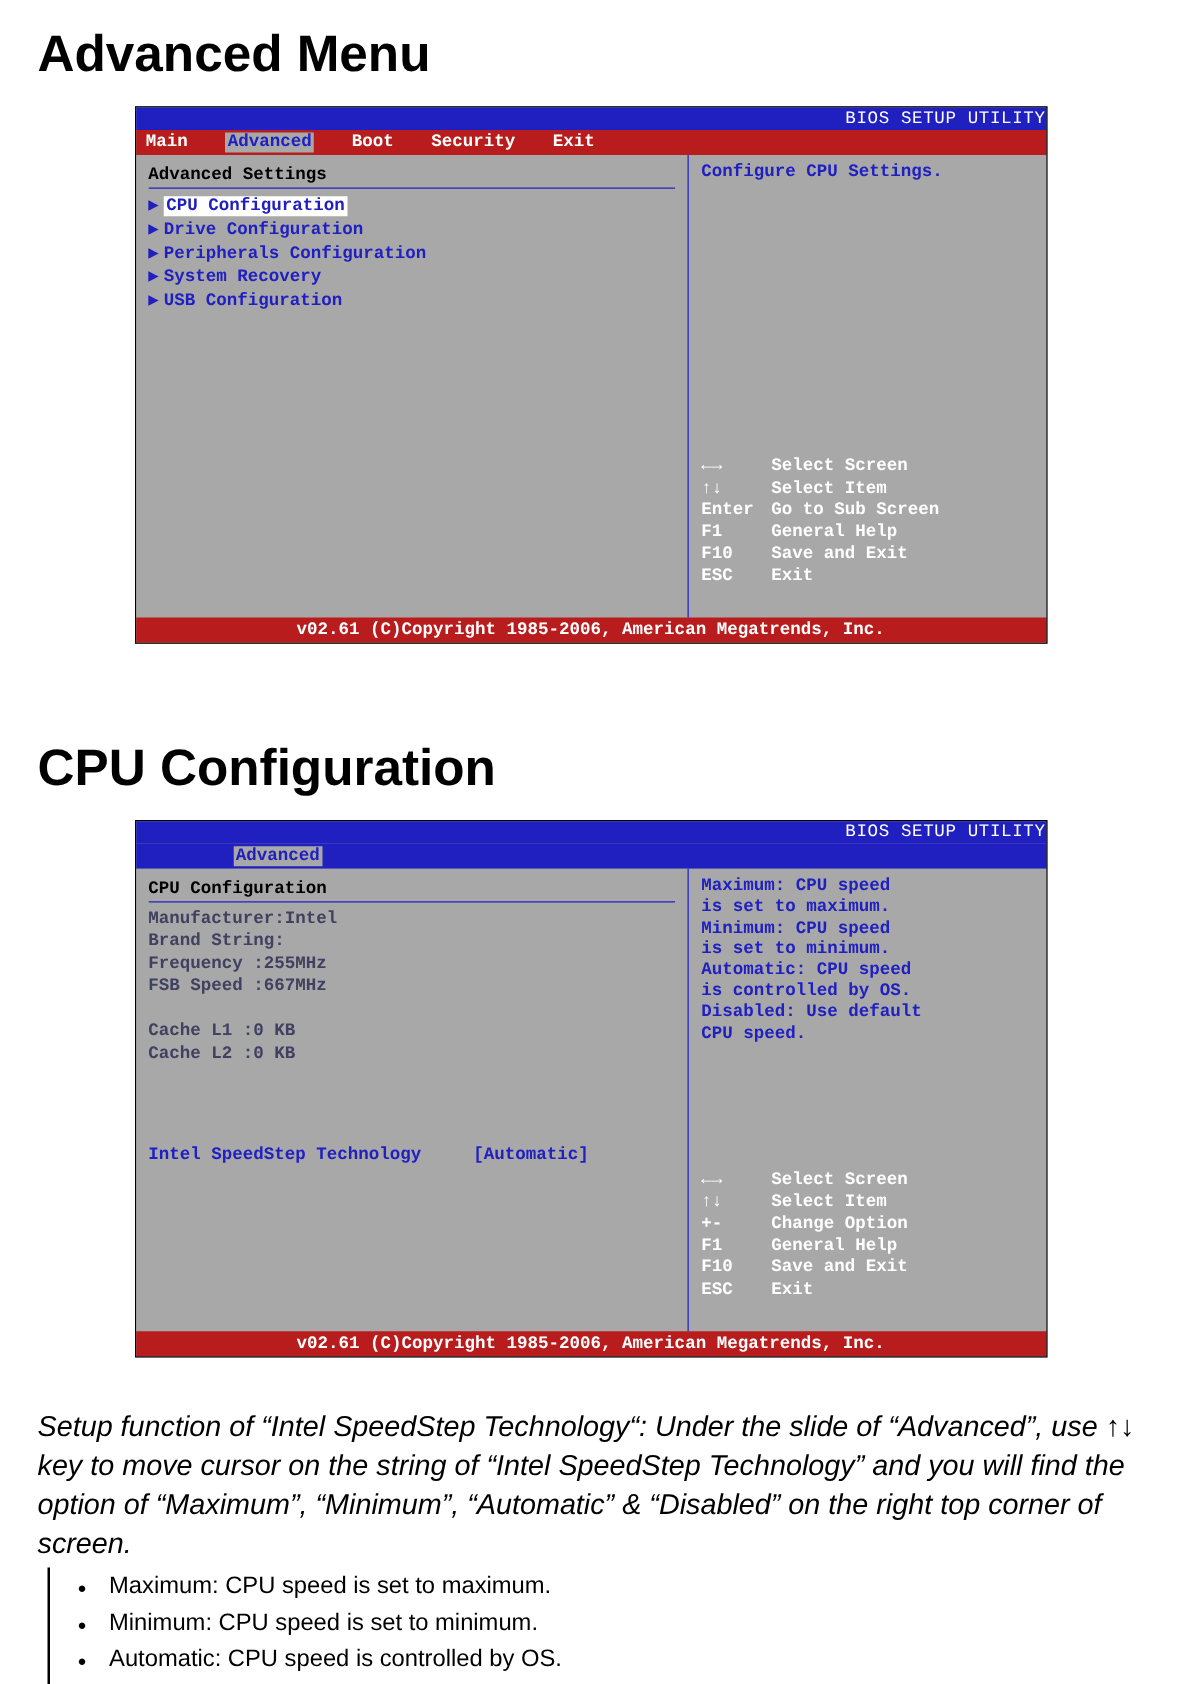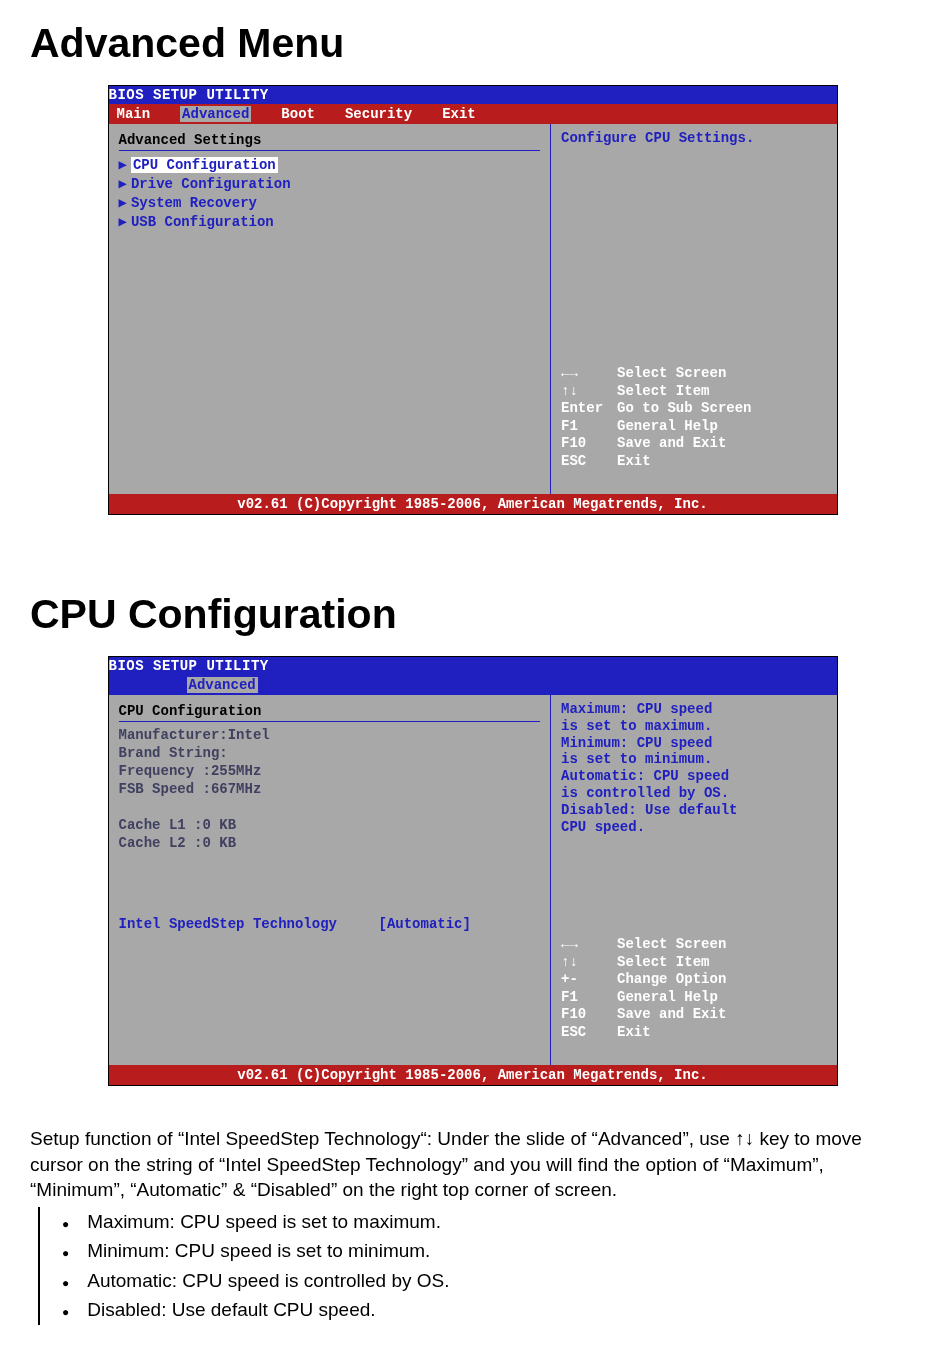--- a/index.html
+++ b/index.html
@@ -1,39 +1,39 @@
 <!DOCTYPE html>
 <html><head>
 <meta charset="utf-8">
 <style>
   * { margin: 0; padding: 0; box-sizing: border-box; }
   body { font-family: Arial, Helvetica, sans-serif; background: #fff; width: 945px; }
   .page { padding: 20px 30px 10px 30px; }
   .section-heading { font-size: 41px; font-weight: 700; margin: 0 0 18px 0; }
   .bios-box { width: 730px; margin: 0 auto 40px auto; border: 1px solid #000; background: #a8a8a8; font-family: 'Courier New', monospace; font-size: 14px; font-weight: bold; }
-  .bios-title { background: #2020c0; color: #fff; text-align: left; padding: 1px 0; font-weight: bold; letter-spacing: 0.5px; }
+  .bios-title { background: #2020c0; color: #fff; text-align: right; padding: 1px 0; font-weight: normal; letter-spacing: 0.5px; }
   .bios-menubar { background: #b91c1c; color: #fff; padding: 2px 8px; display: flex; gap: 30px; }
   .bios-menubar .tab { color: #fff; }
   .bios-menubar .tab.active { background: #a8a8a8; color: #2020c0; padding: 0 2px; }
   .bios-tabsingle { background: #2020c0; color: #fff; padding: 2px 8px 2px 78px; }
   .bios-tabsingle .tab.active { background: #a8a8a8; color: #2020c0; padding: 0 2px; }
   .bios-body { display: flex; background: #a8a8a8; color: #2020c0; min-height: 370px; }
   .bios-left { flex: 1.35; border-right: 1px solid #2020c0; padding: 6px 10px; }
   .bios-right { flex: 0.85; padding: 6px 10px; display: flex; flex-direction: column; justify-content: space-between; }
   .panel-title { color: #000000; font-weight: bold; padding: 2px 0; border-bottom: 1px solid #2020c0; margin-bottom: 4px; }
   .menu-row { padding: 1px 0; }
   .menu-row .arrow { margin-right: 4px; }
   .menu-row.gray { color: #404060; }
   .help-text { color: #2020c0; line-height: 1.2; }
   .nav-block { color: #fff; line-height: 1.25; }
   .nav-block .navrow { display: flex; }
   .nav-block .key { width: 56px; }
   .bios-footer { background: #b91c1c; color: #fff; text-align: center; padding: 2px 0; }
   .spacer { height: 36px; }
-  .para { font-size: 19px; line-height: 1.35; margin: 16px 0 4px 0; }
+  .para { font-size: 23px; line-height: 1.35; margin: 16px 0 4px 0; font-style: italic; }
   .bullets { border-left: 2px solid #000; margin-left: 8px; padding-left: 8px; font-size: 19px; line-height: 1.55; }
   .bullets .b { display: flex; align-items: baseline; }
   .bullets .dot { margin: 0 18px 0 14px; font-size: 12px; }
   .page-footer { border-top: 1px solid #000; margin-top: 30px; padding: 6px 2px 10px 2px; display: flex; justify-content: space-between; font-style: italic; font-size: 17px; }
   .setting-line { display: flex; }
   .setting-line .label { width: 260px; }
 </style>
 </head>
 <body>
 
@@ -51,20 +51,23 @@
       <span class="tab">Exit</span>
     </div>
     <div class="bios-body">
       <div class="bios-left">
         <div class="panel-title">Advanced Settings</div>
         <div class="menu-row">
           <span class="arrow">▶</span><span class="selected" style="background:#fff;color:#2020c0;padding:0 2px;">CPU Configuration</span>
         </div>
         <div class="menu-row">
           <span class="arrow">▶</span><span>Drive Configuration</span>
+        </div>
+        <div class="menu-row">
+          <span class="arrow">▶</span><span>Peripherals Configuration</span>
         </div>
         <div class="menu-row">
           <span class="arrow">▶</span><span>System Recovery</span>
         </div>
         <div class="menu-row">
           <span class="arrow">▶</span><span>USB Configuration</span>
         </div>
       </div>
       <div class="bios-right">
         <div class="help-text">Configure CPU Settings.</div>

